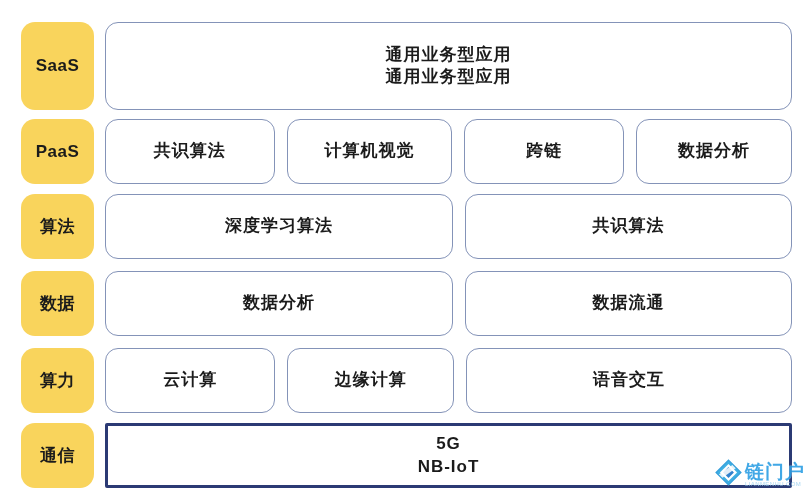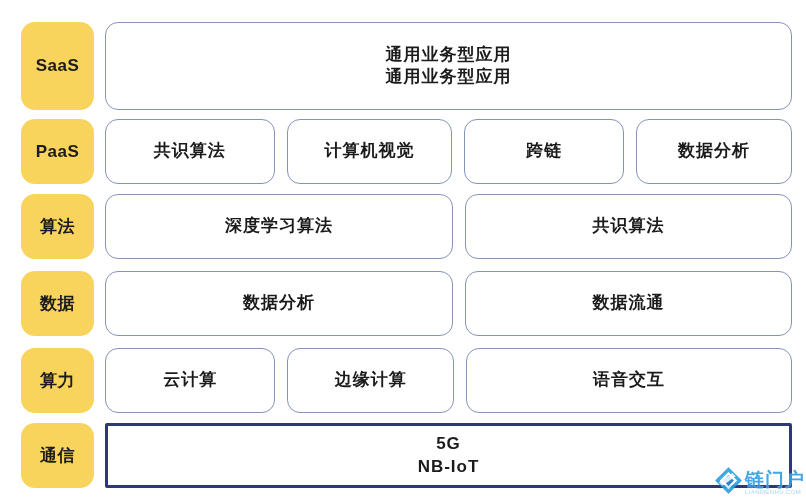--- a/index.html
+++ b/index.html
@@ -61,21 +61,21 @@
     box-sizing: border-box;
     text-align: center;
   }
   .box.dark {
     border: 3px solid var(--box-border-dark, #2B3A74);
     border-radius: 2px;
   }
   .watermark {
     position: absolute;
     right: 1px;
-    bottom: 6px;
+    bottom: 14px;
     display: flex;
     align-items: center;
     opacity: 0.9;
   }
   .wm-icon { margin-right: 3px; }
   .wm-text { display: flex; flex-direction: column; align-items: flex-start; }
   .wm-brand {
     font-weight: bold;
     font-size: 19px;
     line-height: 19px;

